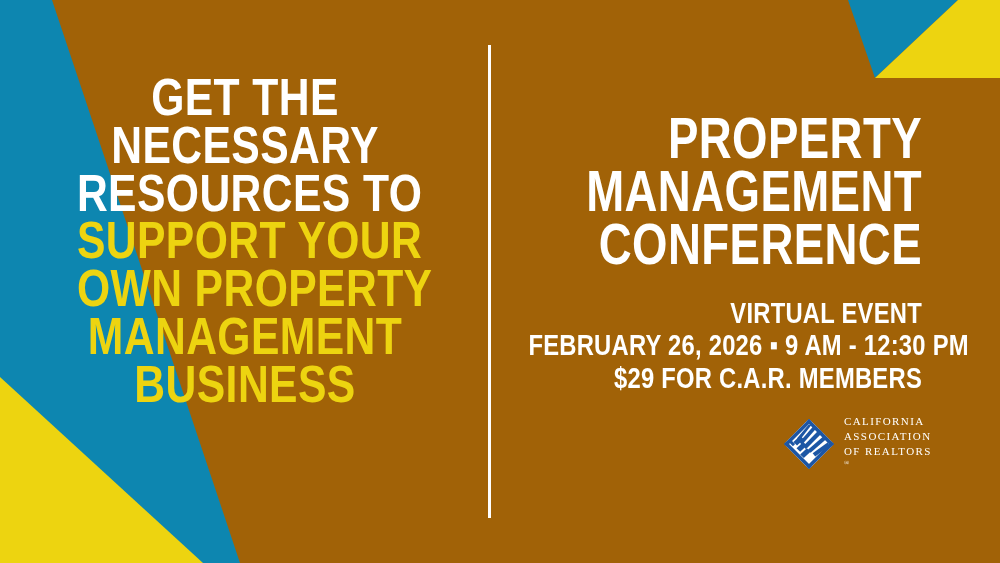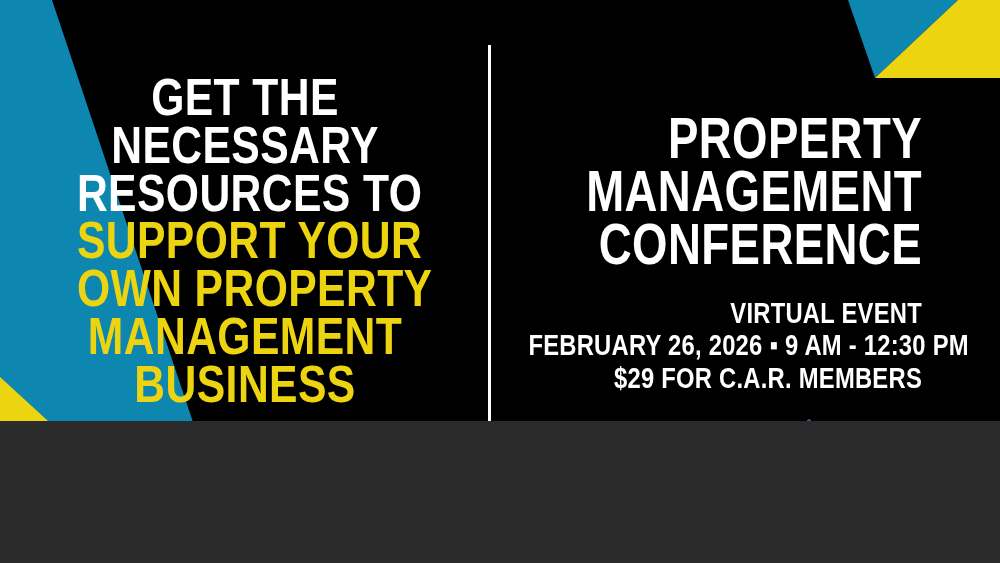--- a/index.html
+++ b/index.html
@@ -4,23 +4,23 @@
 <title>Property Management Conference Banner</title>
 <style>
   html, body {
     margin: 0;
     padding: 0;
     background: #2b2b2b;
   }
   #banner {
     position: relative;
     width: 1000px;
-    height: 421px;
+    height: 563px;
     overflow: hidden;
-    background: #000000;
+    background: #a16207;
     font-family: "Liberation Sans", "DejaVu Sans", sans-serif;
     -webkit-font-smoothing: antialiased;
   }
 
   
   .shape {
     position: absolute;
     top: 0;
     left: 0;
     width: 1000px;
@@ -190,15 +190,20 @@
         <polygon points="70,22 76,28 44,60 39,54"></polygon>
         <polygon points="80,33 84,40 53,67 48,61"></polygon>
         <polygon points="87,46 89,54 62,74 57,68"></polygon>
 
         <polygon points="20,46 33,34 40,41 27,53"></polygon>
         <polygon points="26,58 39,46 46,53 33,65"></polygon>
         <polygon points="33,70 46,58 53,65 40,77"></polygon>
         <rect x="14" y="42" width="6" height="12" transform="rotate(-45 17 48)"></rect>
       </g>
     </svg>
+    <div id="logo-text">
+      <span>CALIFORNIA</span>
+      <span>ASSOCIATION</span>
+      <span><span>OF REALTORS</span><span class="sup">®</span></span>
+    </div>
   </div>
 
 </div>
 
 </body></html>

